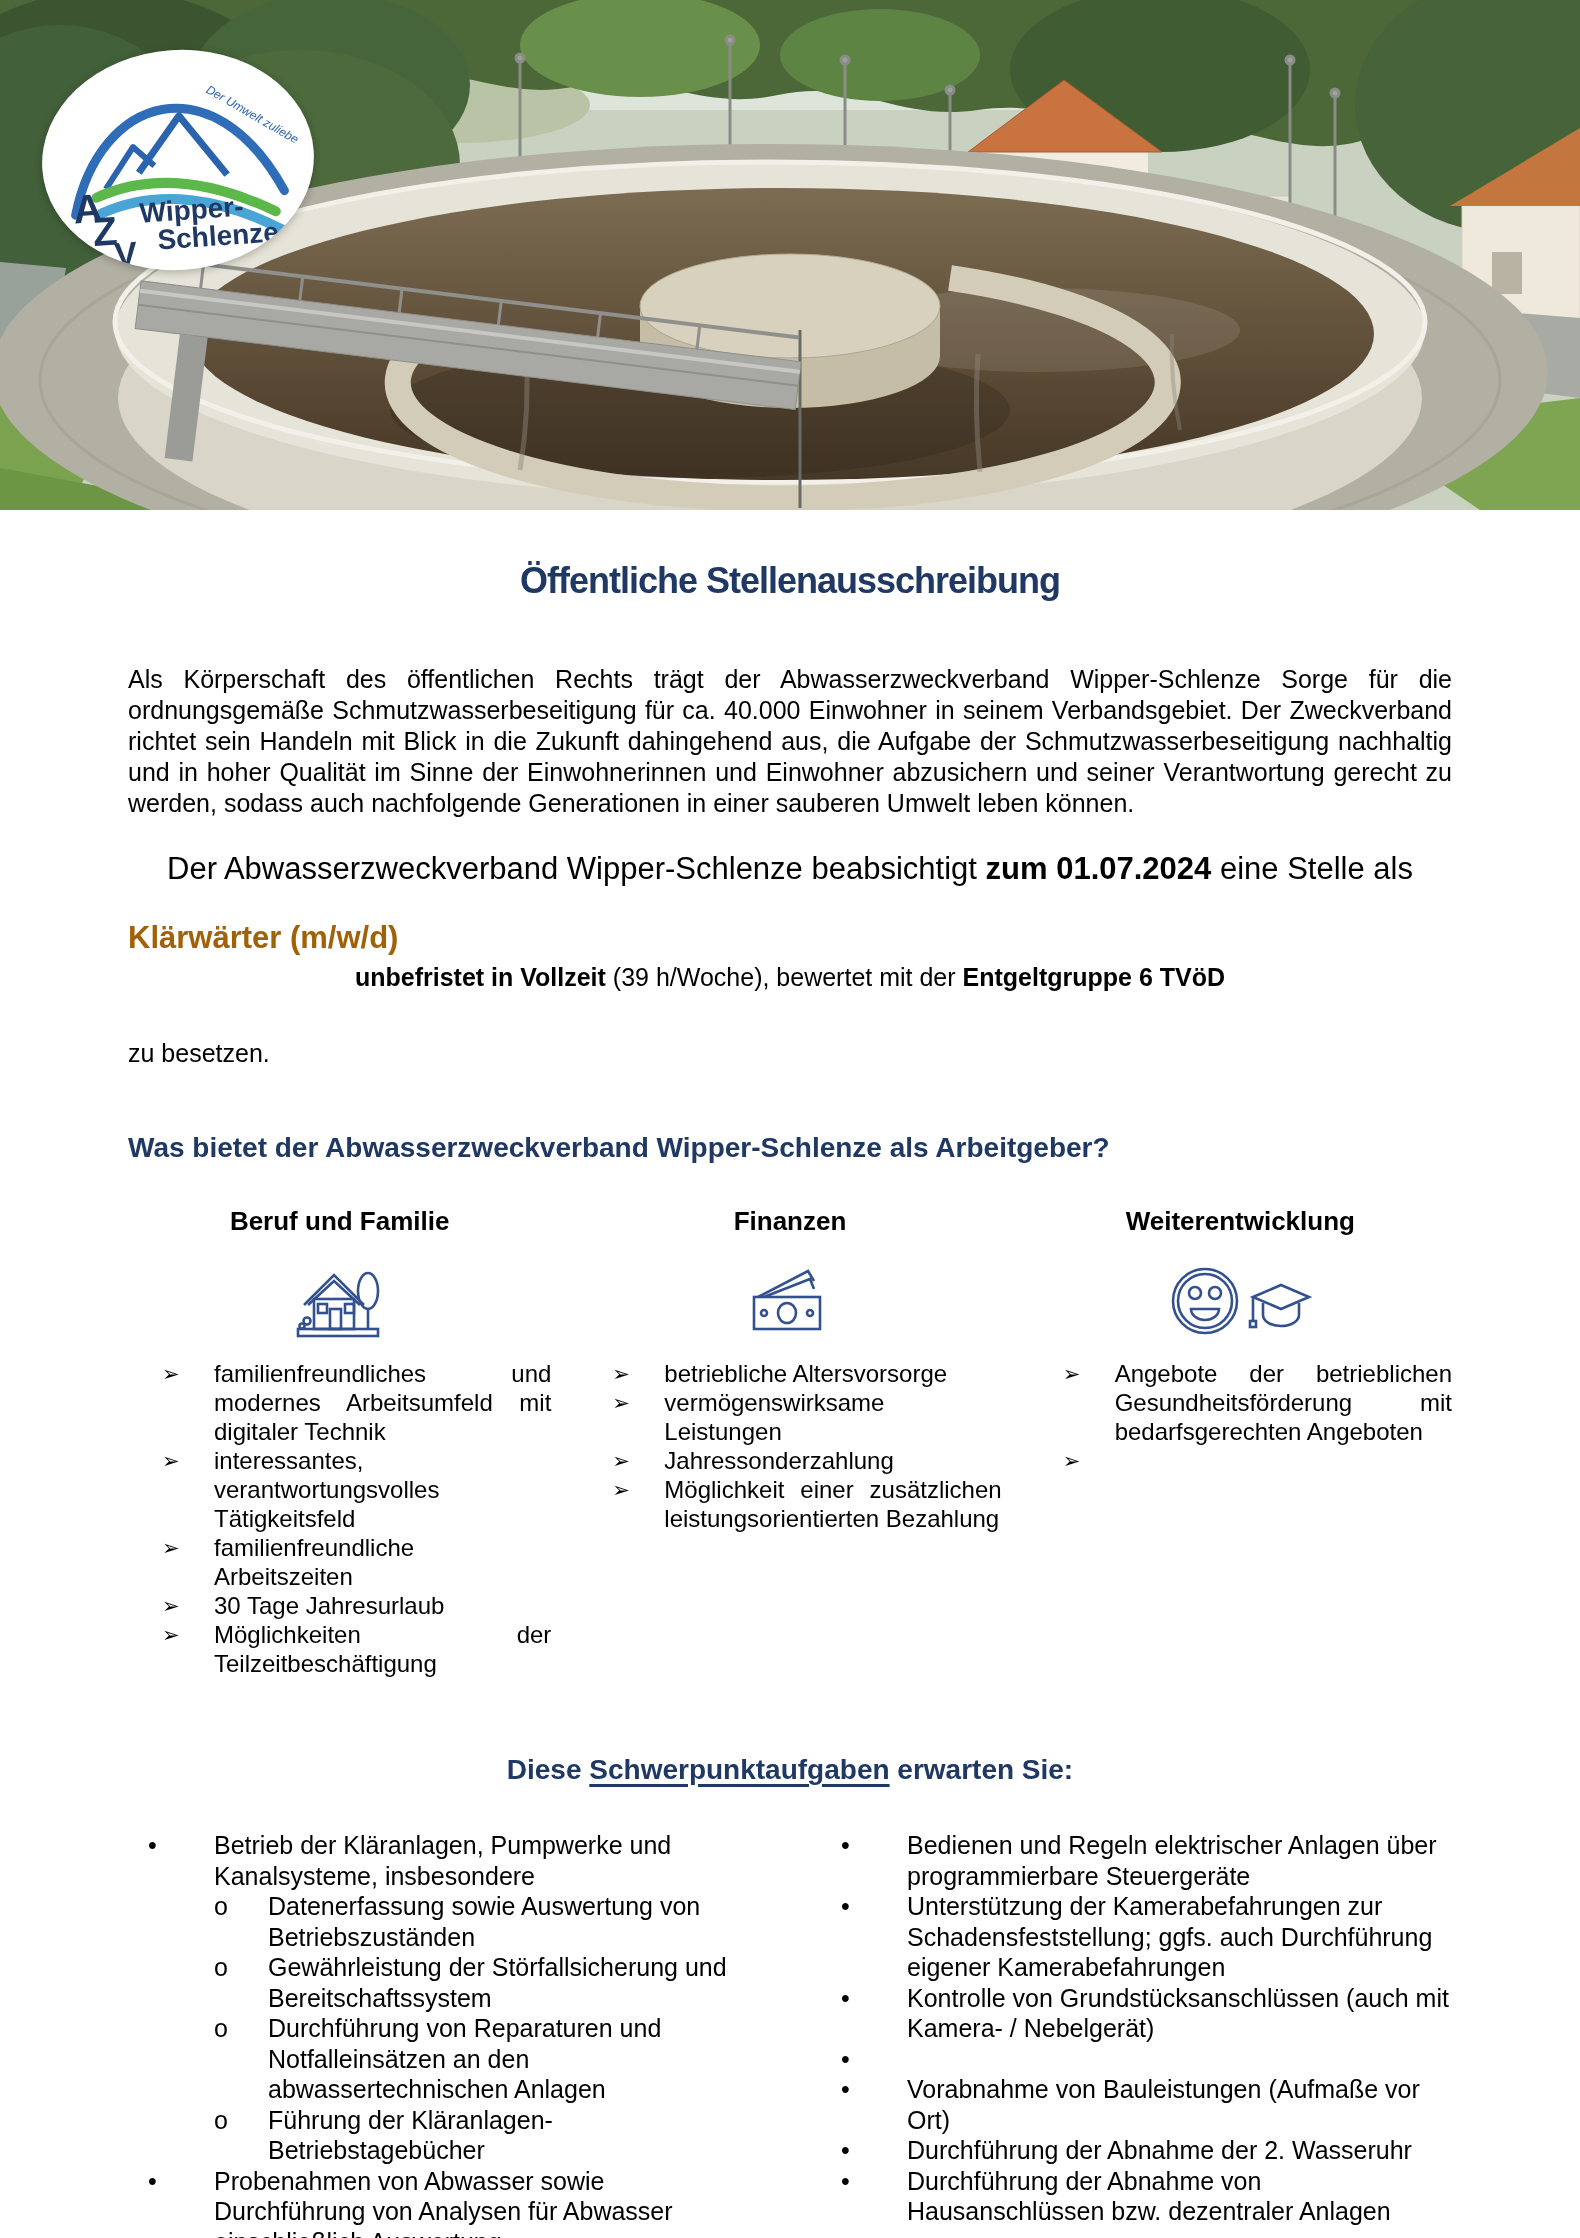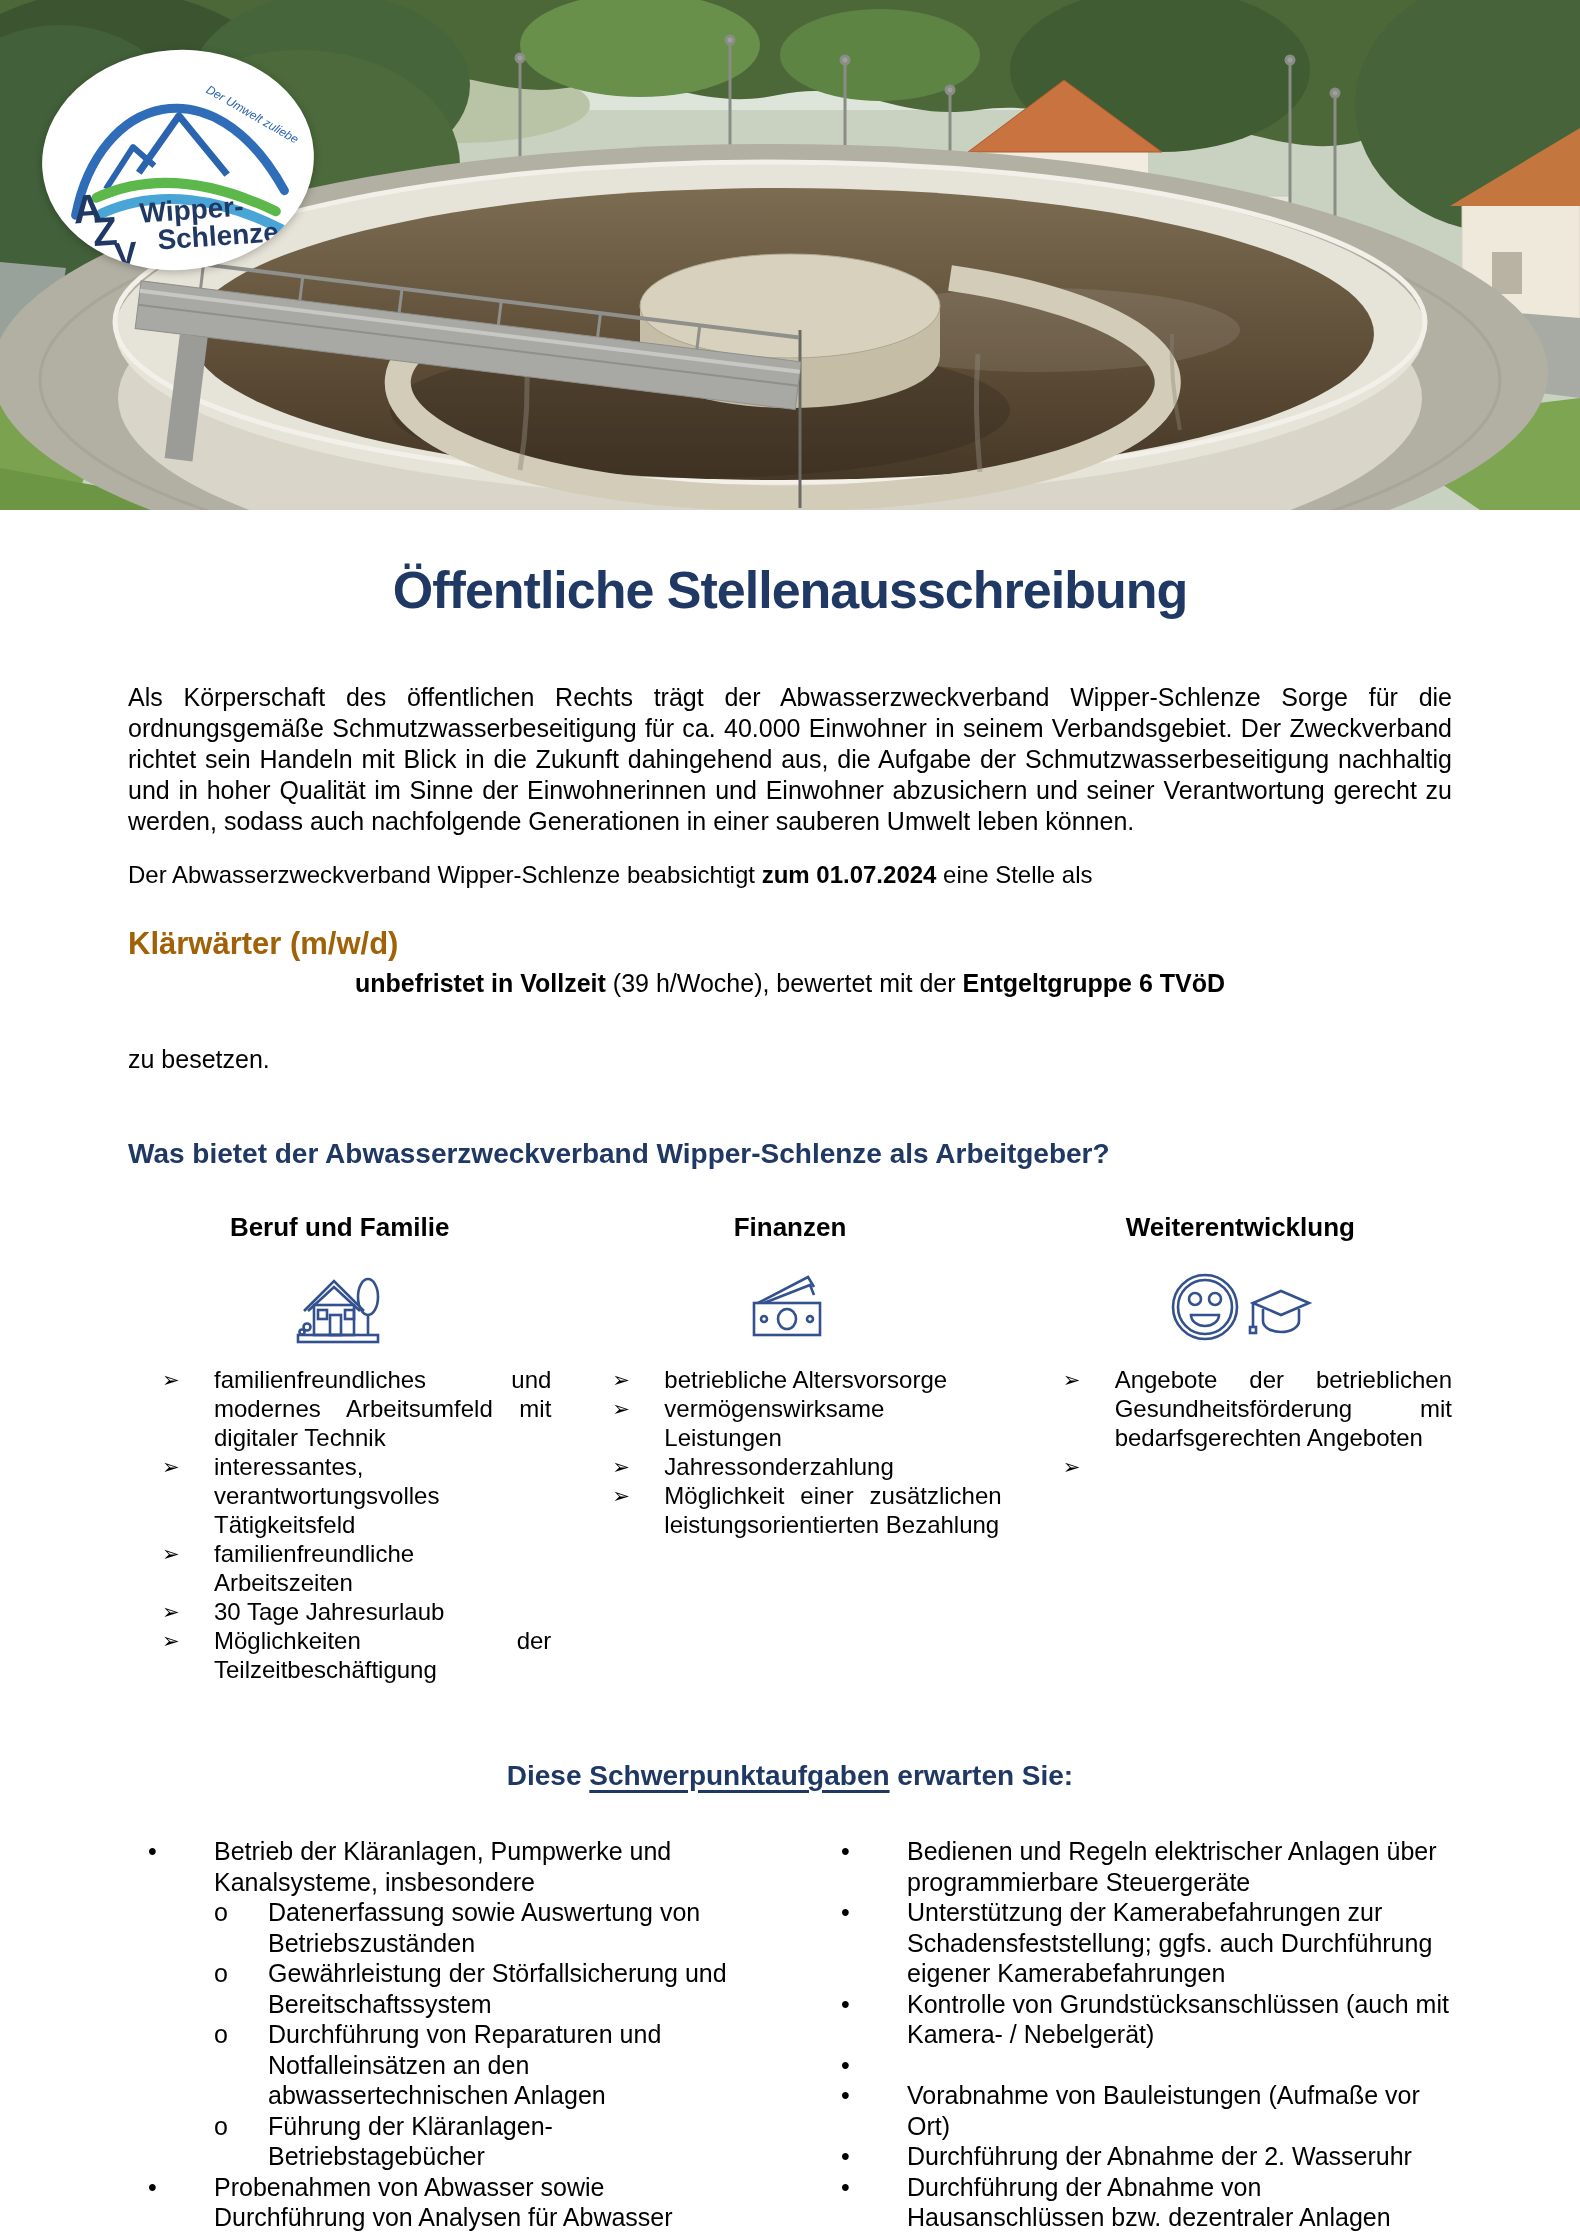--- a/index.html
+++ b/index.html
@@ -10,24 +10,24 @@
   
   .photo { position:relative; width:1580px; height:510px; overflow:hidden; background:#c9d2c0; }
   .photo svg.scene { display:block; width:1580px; height:510px; }
   .logo { position:absolute; left:42px; top:50px; width:272px; height:220px;
           background:#fff; border-radius:50%; transform:rotate(-4deg);
           box-shadow:0 2px 8px rgba(0,0,0,.25); overflow:hidden; }
   .logo svg { display:block; width:100%; height:100%; }
 
   
   .content { margin:0 128px; }
-  h1.title { margin-top:50px; text-align:center; color:#1f3864; font-size:52px;
+  h1.title { margin-top:50px; text-align:center; color:#1f3864; font-size:36px;
              font-weight:bold; letter-spacing:-1px; }
   .intro { margin-top:62px; font-size:25px; line-height:31px; text-align:justify; hyphens:auto; }
-  .position-line { margin-top:22px; font-size:24px; line-height:31px; }
+  .position-line { margin-top:34px; font-size:31px; line-height:31px;text-align:center; }
   .job-title { margin-top:36px; text-align:left; color:#a16207; font-size:31px; font-weight:bold; }
   .job-subtitle { margin-top:6px; text-align:center; font-size:25px; line-height:31px; }
   .fill-line { margin-top:46px; font-size:25px; }
   b { font-weight:bold; }
 
   h2.benefits-heading { margin-top:64px; color:#1f3864; font-size:28px; font-weight:bold; }
   .benefits-grid { display:grid; grid-template-columns:1fr 1fr 1fr; column-gap:27px; margin-top:42px; }
   .benefit-head { text-align:center; font-weight:bold; font-size:26px; }
   .benefit-icon { display:flex; justify-content:center; align-items:flex-end; height:92px; margin:14px 0 16px; }
   ul.benefit-list { list-style:none; font-size:24px; line-height:29px; text-align:justify; hyphens:auto; }

